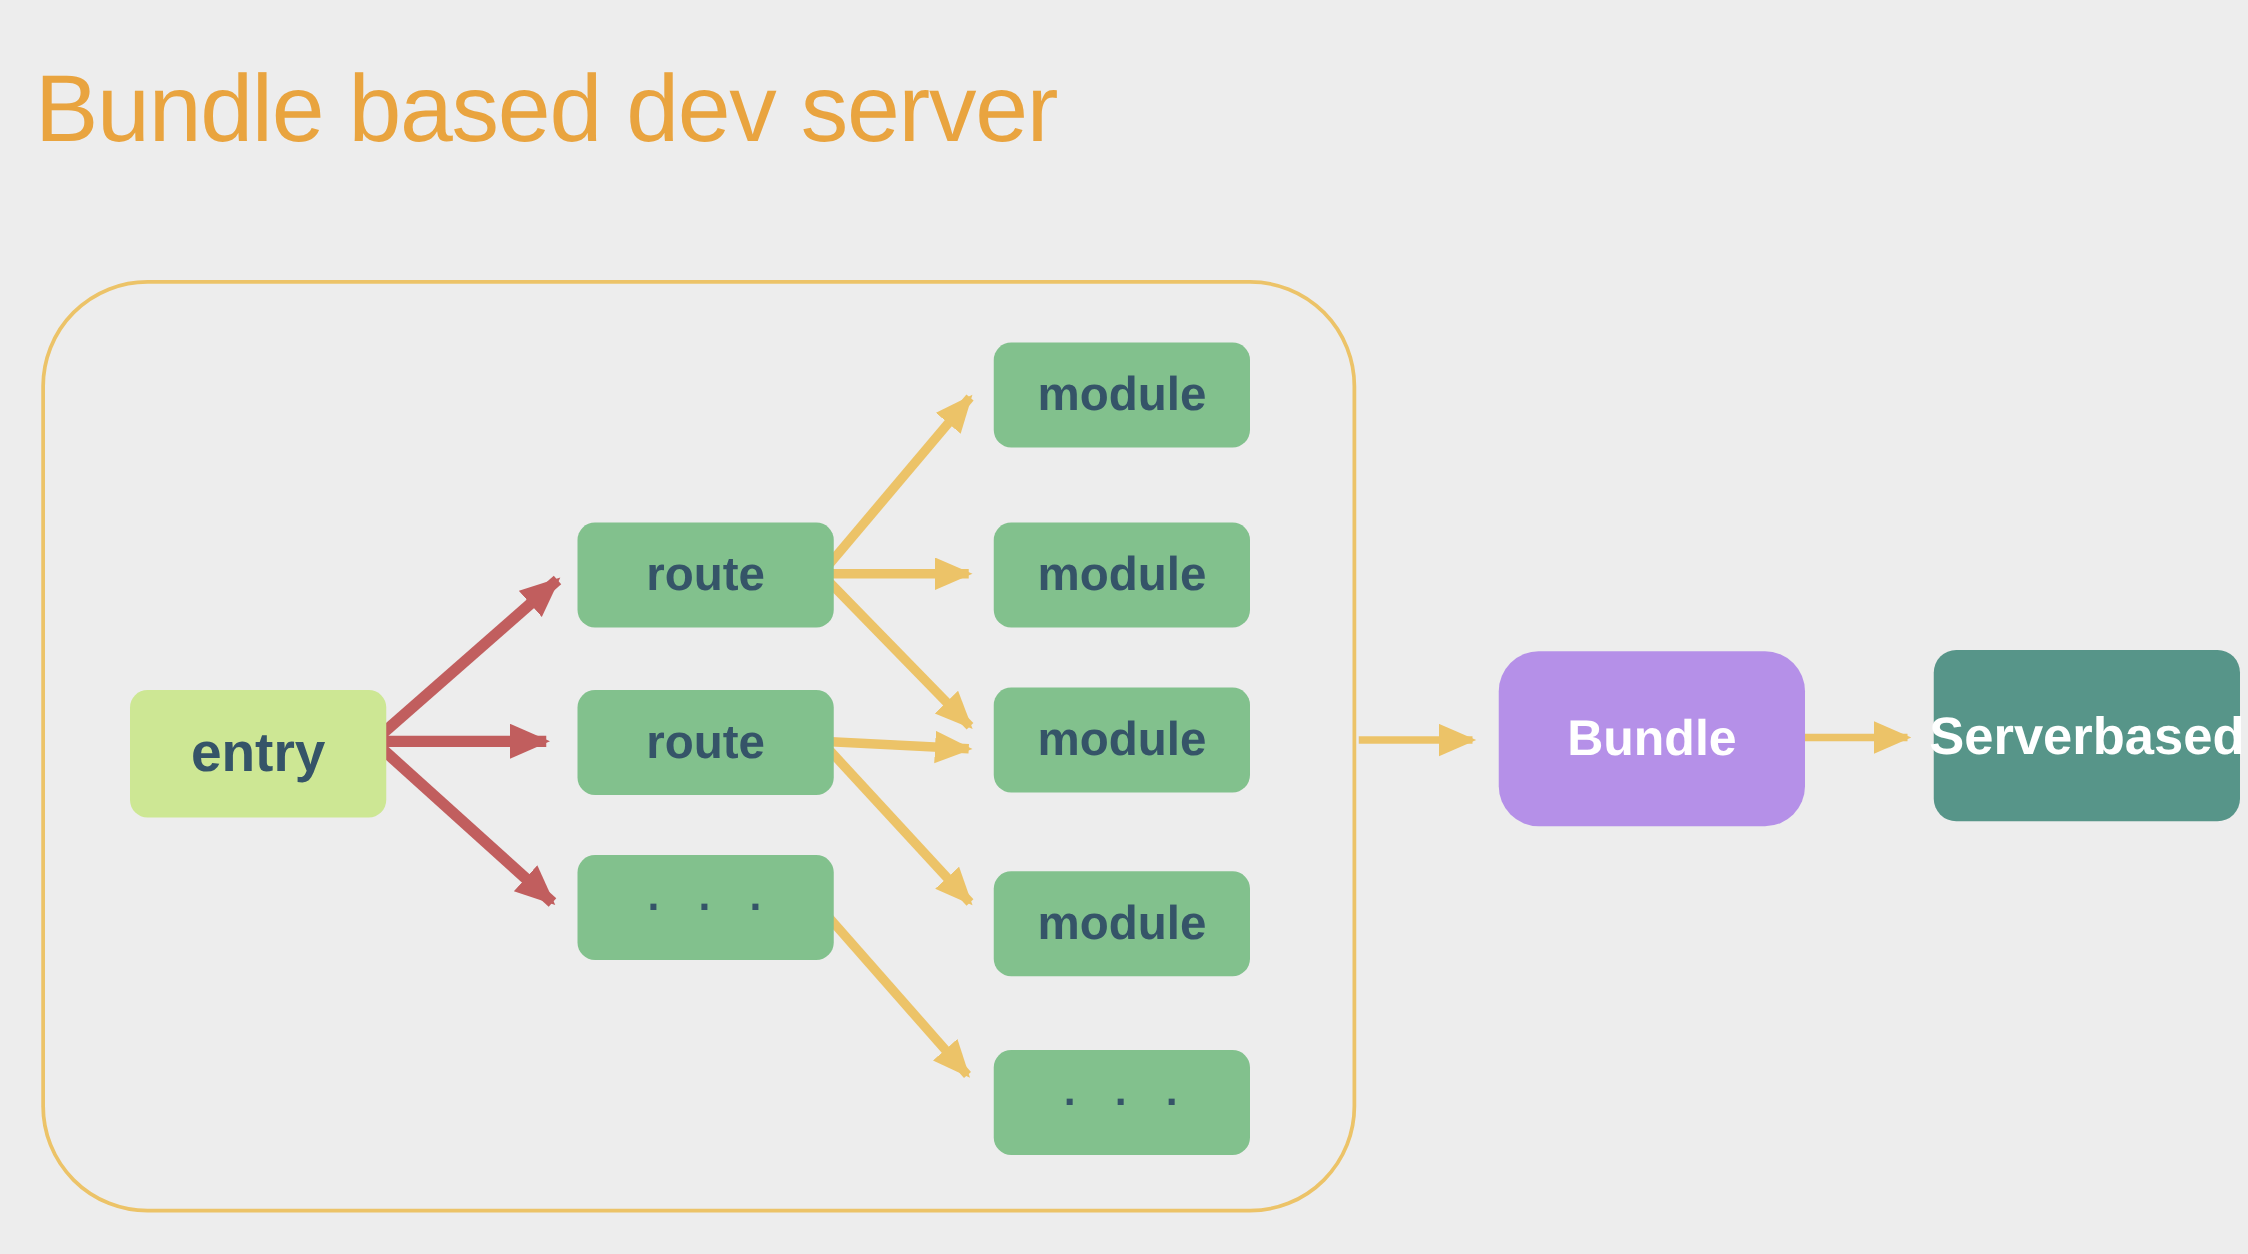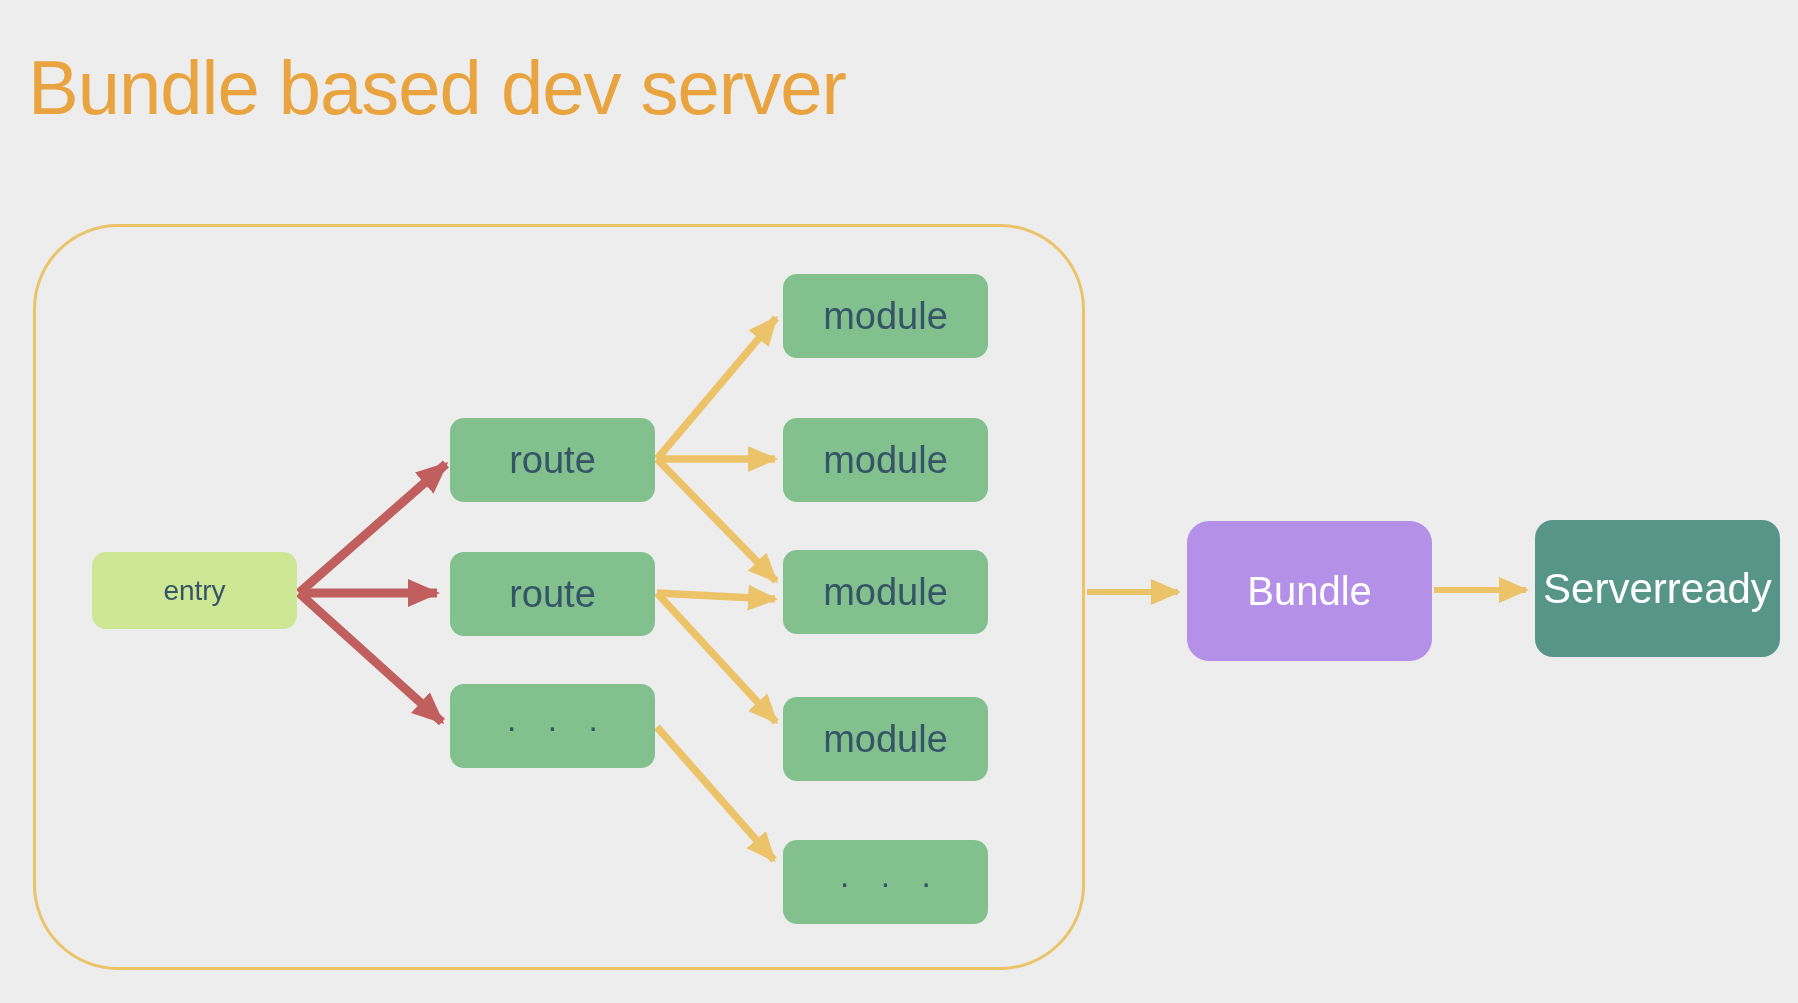--- a/index.html
+++ b/index.html
@@ -35,32 +35,33 @@
     border-radius: 85px;
     box-sizing: border-box;
   }
   .node {
     position: absolute;
     display: flex;
     align-items: center;
     justify-content: center;
     text-align: center;
     border-radius: 14px;
-    font-weight: 400;
+    font-weight: 700;
     color: var(--slate, #355468);
     font-size: 38px;
     box-sizing: border-box;
+    margin-left: 12px;
   }
   .node.entry { background: var(--entry, #cde794); }
   .node.green { background: var(--green, #82c18d); }
   .node.dots  { font-size: 34px; letter-spacing: 10px; padding-left: 10px; }
   .node.bundle {
     background: var(--purple, #b590e8);
     color: var(--textlight, #ffffff);
-    border-radius: 22px;
+    border-radius: 32px;
     font-size: 40px;
   }
   .node.server {
     background: var(--teal, #579589);
     color: var(--textlight, #ffffff);
     border-radius: 18px;
     font-size: 42px;
     line-height: 1.18;
   }
   svg.arrows { position: absolute; left: 0; top: 0; pointer-events: none; }
@@ -97,21 +98,21 @@
     <line class="amber" x1="657" y1="459" x2="775" y2="459" marker-end="url(#arrow-amber)"></line>
     <line class="amber" x1="657" y1="459" x2="776" y2="581" marker-end="url(#arrow-amber)"></line>
     <line class="amber" x1="657" y1="593" x2="775" y2="599" marker-end="url(#arrow-amber)"></line>
     <line class="amber" x1="657" y1="593" x2="776" y2="722" marker-end="url(#arrow-amber)"></line>
     <line class="amber" x1="657" y1="727" x2="774" y2="860" marker-end="url(#arrow-amber)"></line>
 
     <line class="amber thin" x1="1087" y1="592" x2="1178" y2="592" marker-end="url(#arrow-amber)"></line>
     <line class="amber thin" x1="1434" y1="590" x2="1526" y2="590" marker-end="url(#arrow-amber)"></line>
   </svg>
 
-  <div class="node entry" style="left:92px; top:552px; width:205px; height:77px; font-size:28px;">
+  <div class="node entry" style="left:92px; top:552px; width:205px; height:102px; font-size:44px;">
     <span>entry</span>
   </div>
 
   <div class="node green" style="left:450px; top:418px; width:205px; height:84px;">
     <span>route</span>
   </div>
   <div class="node green" style="left:450px; top:552px; width:205px; height:84px;">
     <span>route</span>
   </div>
   <div class="node green dots" style="left:450px; top:684px; width:205px; height:84px;">
@@ -133,16 +134,16 @@
   <div class="node green dots" style="left:783px; top:840px; width:205px; height:84px;">
     <span>· · ·</span>
   </div>
 
   <div class="node bundle" style="left:1187px; top:521px; width:245px; height:140px;">
     <span>Bundle</span>
   </div>
 
   <div class="node server" style="left:1535px; top:520px; width:245px; height:137px;">
     <span>Server</span>
-    <span>ready</span>
+    <span>based</span>
   </div>
 
 </div>
 
 </body></html>

